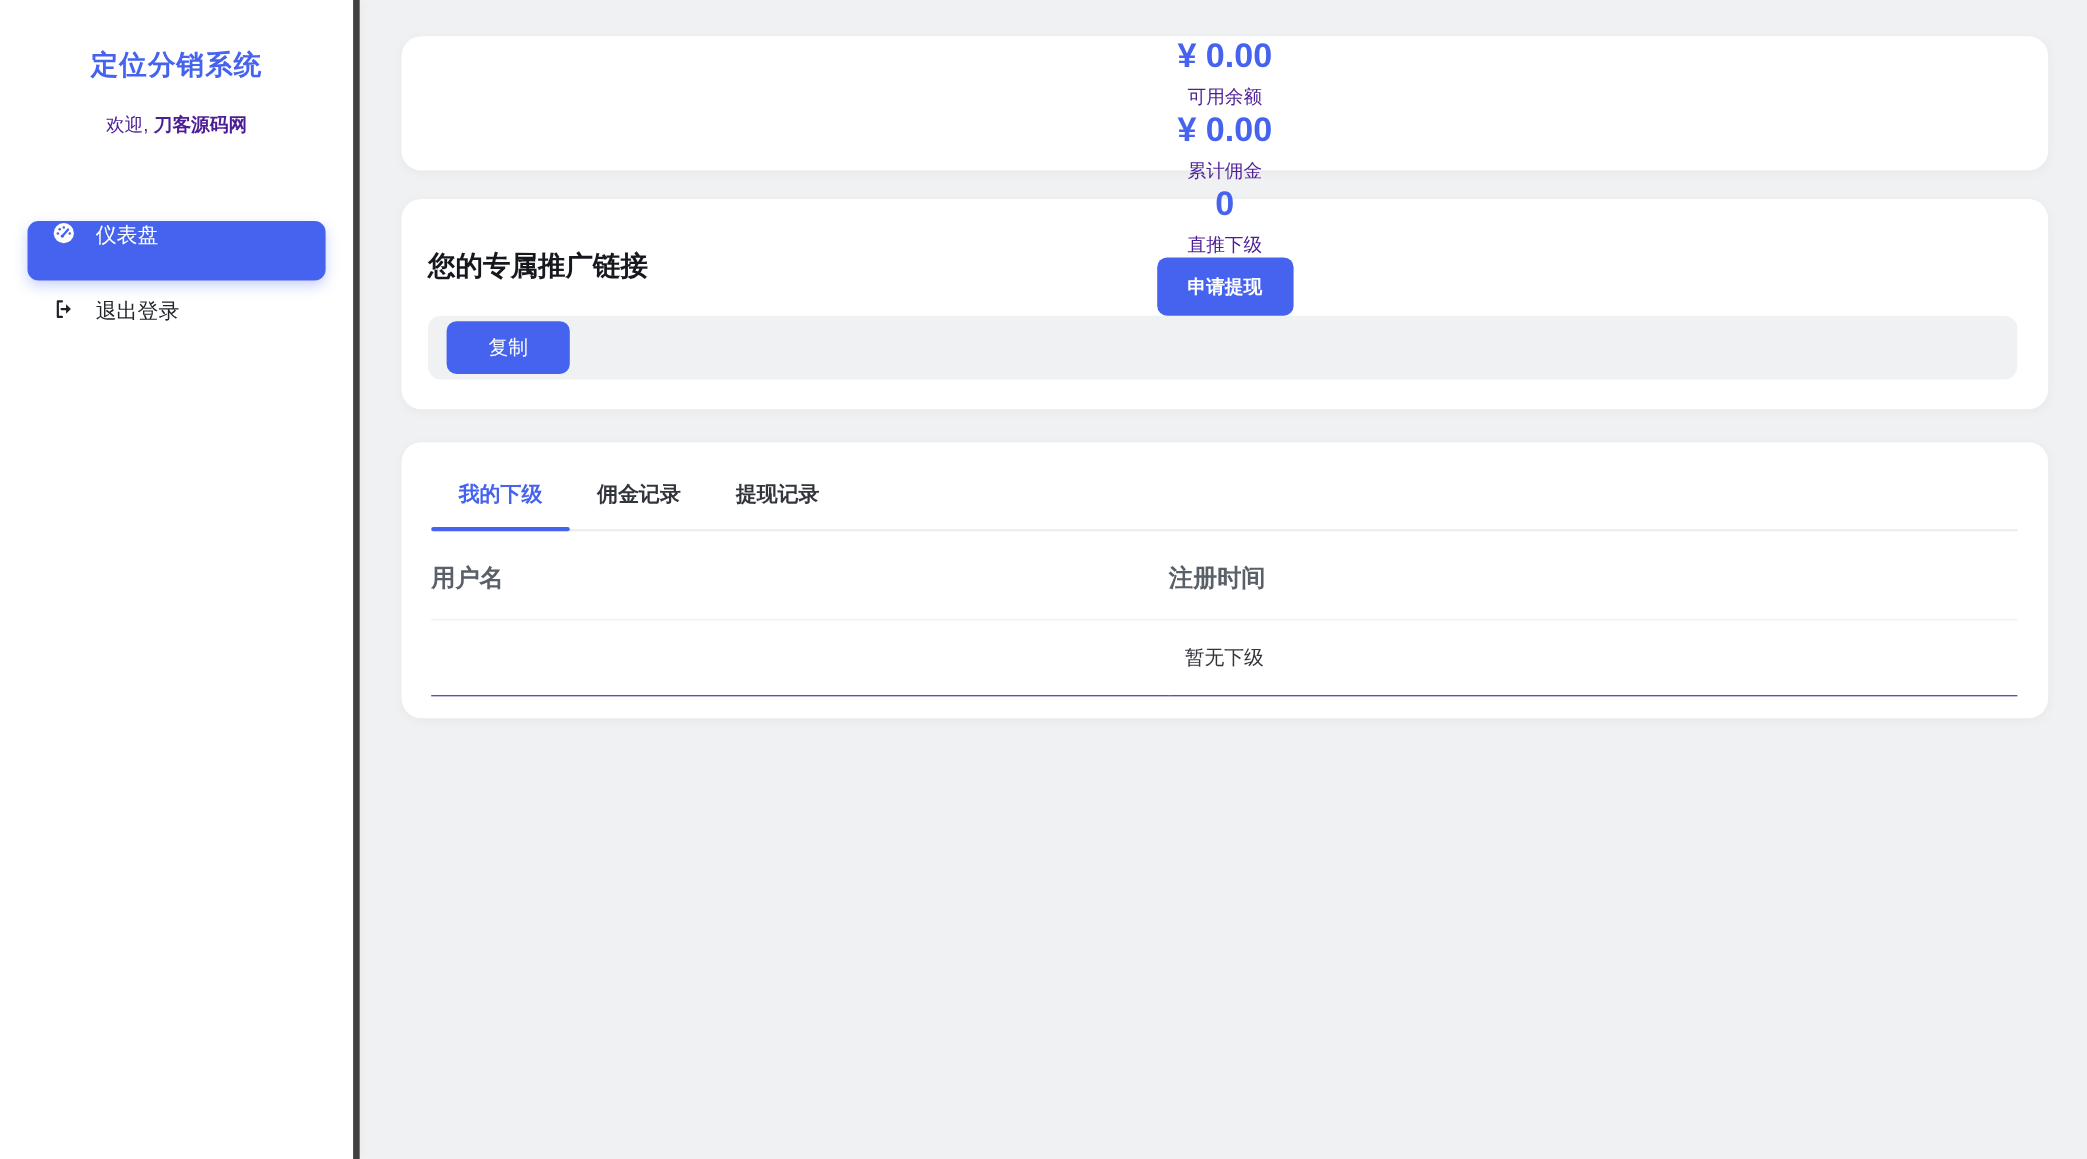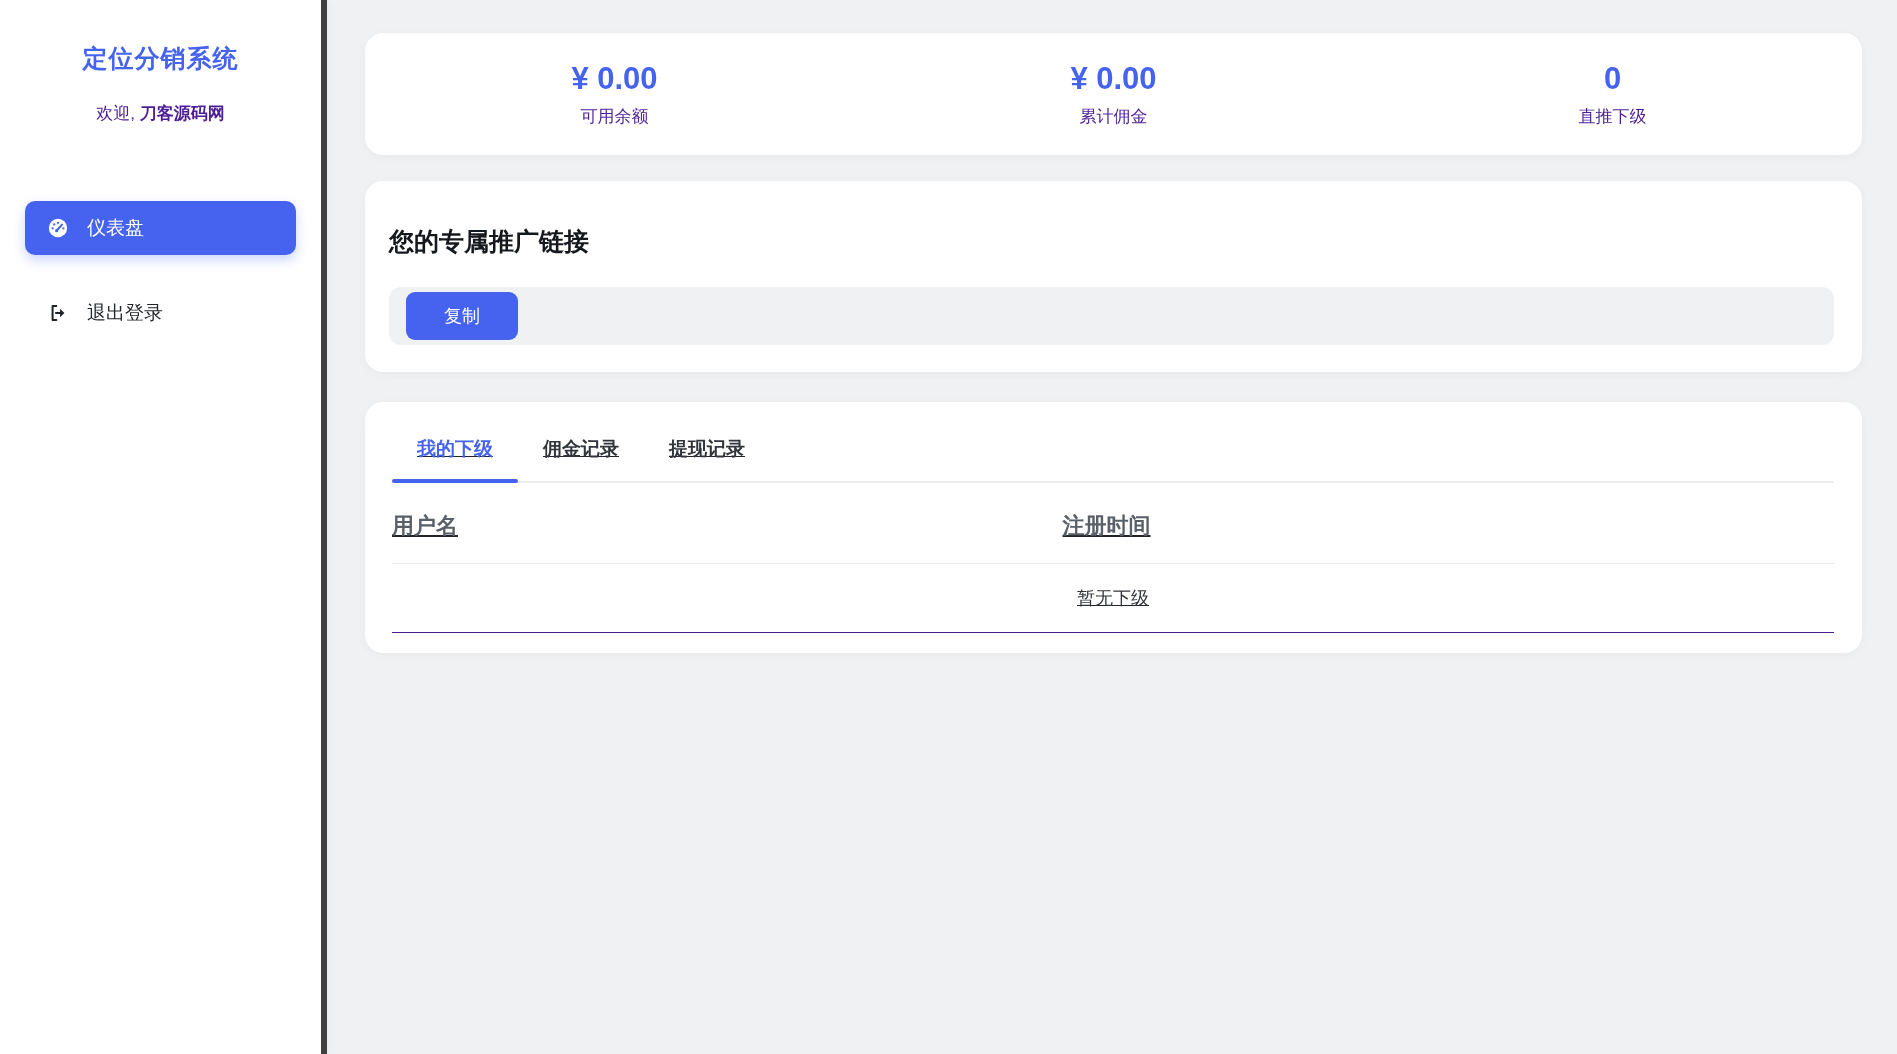--- a/index.html
+++ b/index.html
@@ -31,27 +31,27 @@
   .welcome {
     margin-top: 27px;
     text-align: center;
     font-size: 17px;
     color: #4c1d95;
   }
   .welcome .user { font-weight: bold; }
   .menu { margin-top: 76px; padding: 0 25px; }
   .menu-item {
     height: 54px;
-    display: flex; align-items: center;
+    display: flex; align-items: flex-start;
     padding: 0 22px;
     border-radius: 10px;
     font-size: 19px;
     color: #212529;
     cursor: pointer;
-    margin-bottom: 31px;
+    margin-bottom: 15px;
   }
   .menu-item.active {
     background: #4563ee;
     color: #ffffff;
     box-shadow: 0 5px 12px rgba(69,99,238,0.28);
   }
   .mi-icon { width: 22px; height: 22px; margin-right: 18px; display: inline-flex; align-items: center; justify-content: center; }
 
   
   .main { flex: 1; padding: 33px 35px 0 38px; }
@@ -59,20 +59,21 @@
     background: #ffffff;
     border-radius: 18px;
     box-shadow: 0 2px 10px rgba(0,0,0,0.04);
   }
 
   
   .stats-card {
     height: 122px;
     display: flex; align-items: center;
     margin-bottom: 26px;
+    flex-direction: column;
   }
   .stat { flex: 1; text-align: center; }
   .stat-value { font-size: 31px; font-weight: bold; color: #4563ee; }
   .stat-label { font-size: 17px; color: #4c1d95; margin-top: 8px; }
   .btn-col { flex: 1; text-align: center; }
   .btn {
     background: #4563ee; color: #fff;
     border: none; border-radius: 9px;
     cursor: pointer;
     font-family: inherit;
@@ -86,21 +87,21 @@
     background: #f0f1f3;
     border-radius: 12px;
     height: 58px;
     display: flex; align-items: center;
     padding: 0 6px 0 17px;
   }
   .link-text { flex: 1; font-size: 19px; color: #23262b; white-space: nowrap; overflow: hidden; }
   .copy-btn { font-size: 18px; padding: 12px 38px; }
 
   
-  .tabs-card { padding: 34px 28px 20px 27px; text-decoration: underline; }
+  .tabs-card { padding: 34px 28px 20px 27px; }
   .tabs { display: flex; border-bottom: 2px solid #ececf0; }
   .tab {
     font-size: 19px; font-weight: bold;
     color: #32363c;
     padding: 0 25px 19px 25px;
     cursor: pointer;
     position: relative;
   }
   .tab.active { color: #4563ee; }
   .tab.active::after {
@@ -172,20 +173,23 @@
       <div class="stat-label">可用余额</div>
     </div>
     <div class="stat">
       <div class="stat-value">¥ 0.00</div>
       <div class="stat-label">累计佣金</div>
     </div>
     <div class="stat">
       <div class="stat-value">0</div>
       <div class="stat-label">直推下级</div>
     </div>
+    <div class="btn-col">
+      <button class="btn withdraw-btn">申请提现</button>
+    </div>
   </section>
 
   <section class="card promo-card">
     <h2 class="promo-title">您的专属推广链接</h2>
     <div class="link-row">
       <button class="btn copy-btn">复制</button>
     </div>
   </section>
 
   <section class="card tabs-card">

